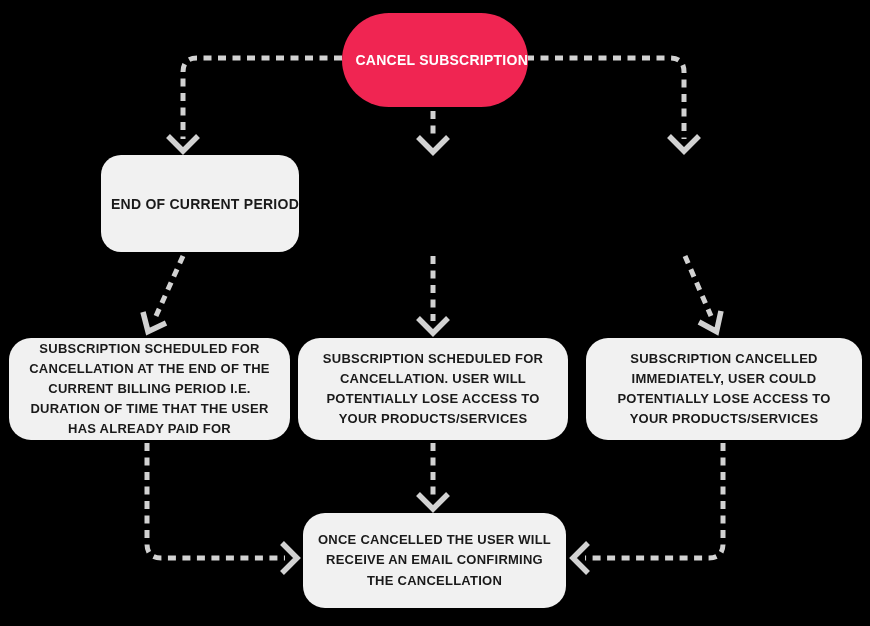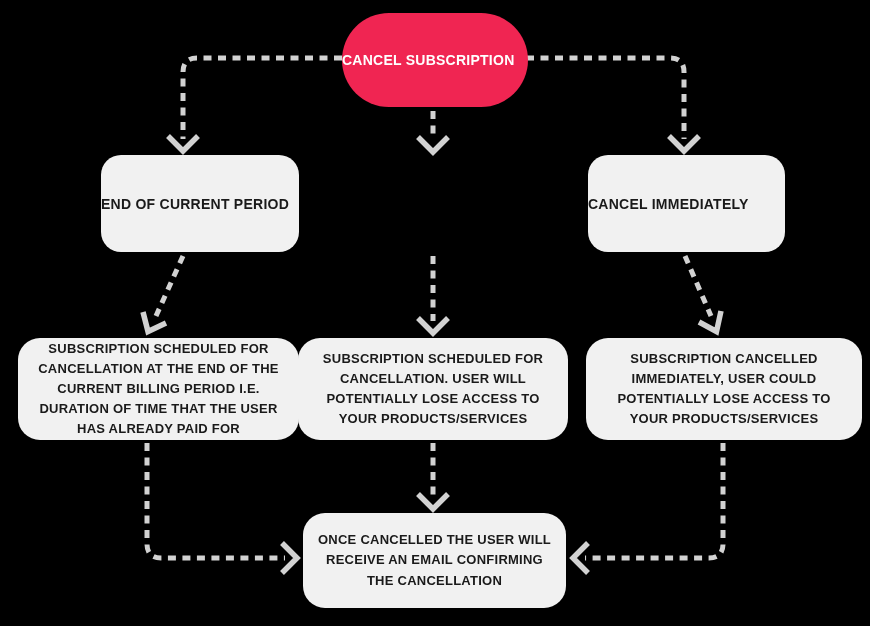--- a/index.html
+++ b/index.html
@@ -17,40 +17,40 @@
     width:870px;height:626px;
     background:var(--background);
     font-family:"Liberation Sans", sans-serif;
     overflow:hidden;
   }
   .layer{position:absolute;left:0;top:0;width:870px;height:626px;}
   .node{
     position:absolute;
     background:var(--node_bg);
     color:var(--node_text);
-    display:flex;align-items:center;justify-content:flex-start;
+    display:flex;align-items:center;justify-content:flex-end;
     text-align:center;
     font-weight:700;
     letter-spacing:.25px;
     border-radius:22px;
   }
   .node .label{display:block;}
   .root-node{
     background:var(--accent);
     color:var(--root_text);
     left:342px;top:13px;width:186px;height:94px;
     border-radius:47px;
     font-size:14px;
   }
   .option-node{font-size:14px;top:155px;height:97px;border-radius:20px;}
   .option-1{left:85px;width:198px;margin-left:16px;}
   .option-2{left:335px;width:200px;}
   .option-3{left:588px;width:197px;}
   .outcome-node{font-size:13px;line-height:1.55;top:338px;height:102px;}
-  .outcome-1{left:9px;width:281px;padding:0 13px;margin-left:9px;}
+  .outcome-1{left:9px;width:281px;padding:0 13px;}
   .outcome-2{left:298px;width:270px;padding:0 9px;}
   .outcome-3{left:586px;width:276px;padding:4px 11px;}
   .final-node{
     font-size:13px;line-height:1.55;
     left:303px;top:513px;width:263px;height:95px;
     padding:0 8px;
   }
   svg .edge{
     fill:none;
     stroke:var(--arrow);
@@ -118,23 +118,20 @@
     </g>
   </svg>
 
   <div class="node root-node">
     <span class="label">CANCEL SUBSCRIPTION</span>
   </div>
 
   <div class="node option-node option-1">
     <span class="label">END OF CURRENT PERIOD</span>
   </div>
-  <div class="node option-node option-3">
-    <span class="label">CANCEL IMMEDIATELY</span>
-  </div>
 
   <div class="node outcome-node outcome-1">
     <span class="label">SUBSCRIPTION SCHEDULED FOR CANCELLATION AT THE END OF THE CURRENT BILLING PERIOD I.E. DURATION OF TIME THAT THE USER HAS ALREADY PAID FOR</span>
   </div>
   <div class="node outcome-node outcome-2">
     <span class="label">SUBSCRIPTION SCHEDULED FOR CANCELLATION. USER WILL POTENTIALLY LOSE ACCESS TO YOUR PRODUCTS/SERVICES</span>
   </div>
   <div class="node outcome-node outcome-3">
     <span class="label">SUBSCRIPTION CANCELLED IMMEDIATELY, USER COULD POTENTIALLY LOSE ACCESS TO YOUR PRODUCTS/SERVICES</span>
   </div>

